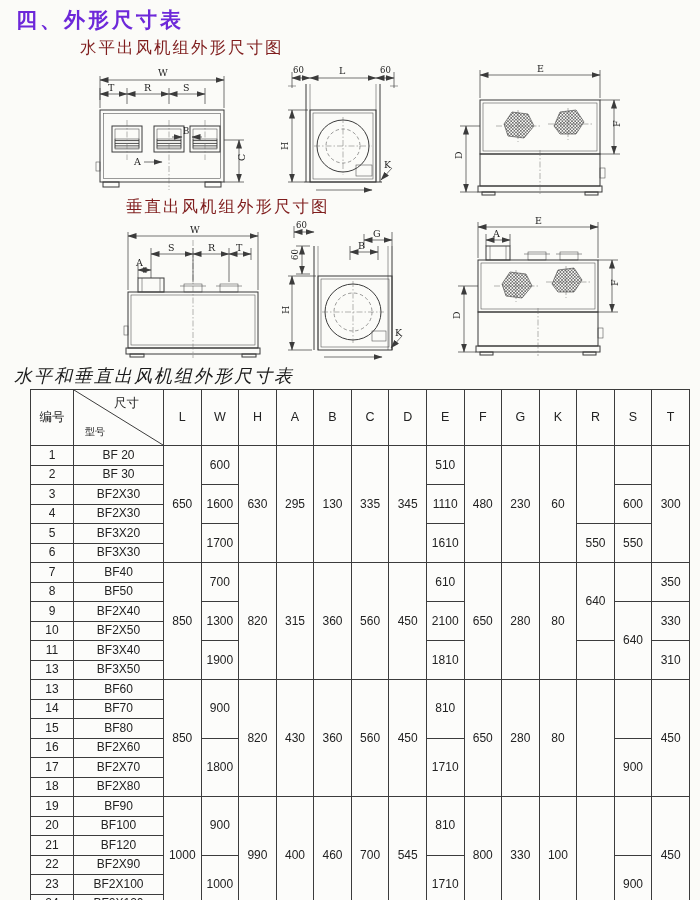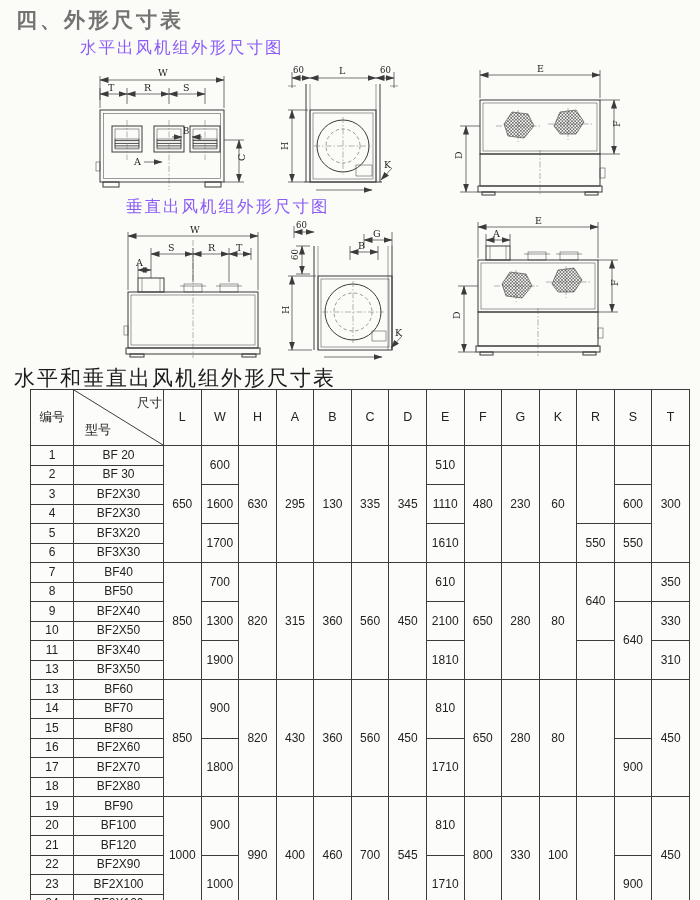--- a/index.html
+++ b/index.html
@@ -2,44 +2,44 @@
 <html><head>
 <meta charset="utf-8">
 <style>
   html,body { margin:0; padding:0; }
   body {
     width:700px; height:900px; position:relative;
     background:#fbfbf8; overflow:hidden;
     font-family:"DejaVu Serif", serif; color:#1c1c1c;
   }
   .abs { position:absolute; }
-  #doc-title { left:16px; top:6px; font-size:21px; font-weight:bold; letter-spacing:3px; color:#737373; }
-  .subtitle { font-size:16.5px; letter-spacing:2px; color:#8b5cf6; }
+  #doc-title { left:16px; top:6px; font-size:21px; font-weight:bold; letter-spacing:3px; color:#6d28d9; }
+  .subtitle { font-size:16.5px; letter-spacing:2px; color:#7f1d1d; }
   #subtitle-h { left:80px; top:37px; }
   #subtitle-v { left:78px; top:196px;margin-left:48px; }
-  #table-title { left:14px; top:364px; font-size:21px; letter-spacing:2px; }
+  #table-title { left:14px; top:364px; font-size:18px; letter-spacing:2px;font-style:italic; }
 
   
   #dim-table {
     position:absolute; left:30px; top:389px; width:660px;
     border-collapse:collapse; table-layout:fixed;
     font-family:"Liberation Sans", sans-serif; font-size:12px; color:#222;
     border:1.5px solid #333; background:#fcfcfa;
   }
   #dim-table th, #dim-table td {
     border:1px solid #3c3c3c; text-align:center; vertical-align:middle;
     padding:0; font-weight:normal; line-height:1.05;
   }
   #dim-table thead th { height:55px; font-size:12.5px; }
   #dim-table tbody td { height:18.5px; }
   th.diag { position:relative; }
   th.diag svg.diagline { position:absolute; left:0; top:0; width:100%; height:100%; }
   th.diag svg.diagline line { stroke:#3c3c3c; stroke-width:1; }
-  th.diag .dtop { position:absolute; top:7px; right:1px; font-size:12.5px; }
-  th.diag .dbot { position:absolute; bottom:8px; left:11px; font-size:13px; }
+  th.diag .dtop { position:absolute; top:7px; right:24px; font-size:12.5px; }
+  th.diag .dbot { position:absolute; bottom:8px; left:11px; font-size:10px; }
 
   
   svg.draw { position:absolute; overflow:visible; }
   .ln { fill:none; stroke:#3b3b3b; stroke-width:1; }
   .tn { fill:none; stroke:#4a4a4a; stroke-width:0.55; }
   .dm { fill:none; stroke:#3b3b3b; stroke-width:0.7; }
   .cl { fill:none; stroke:#6a6a6a; stroke-width:0.5; stroke-dasharray:6 2 1.5 2; }
   svg.draw text { font-family:"DejaVu Serif", serif; font-size:9.5px; fill:#1c1c1c; }
   svg.draw text.sm { font-size:8.5px; }
 </style>

